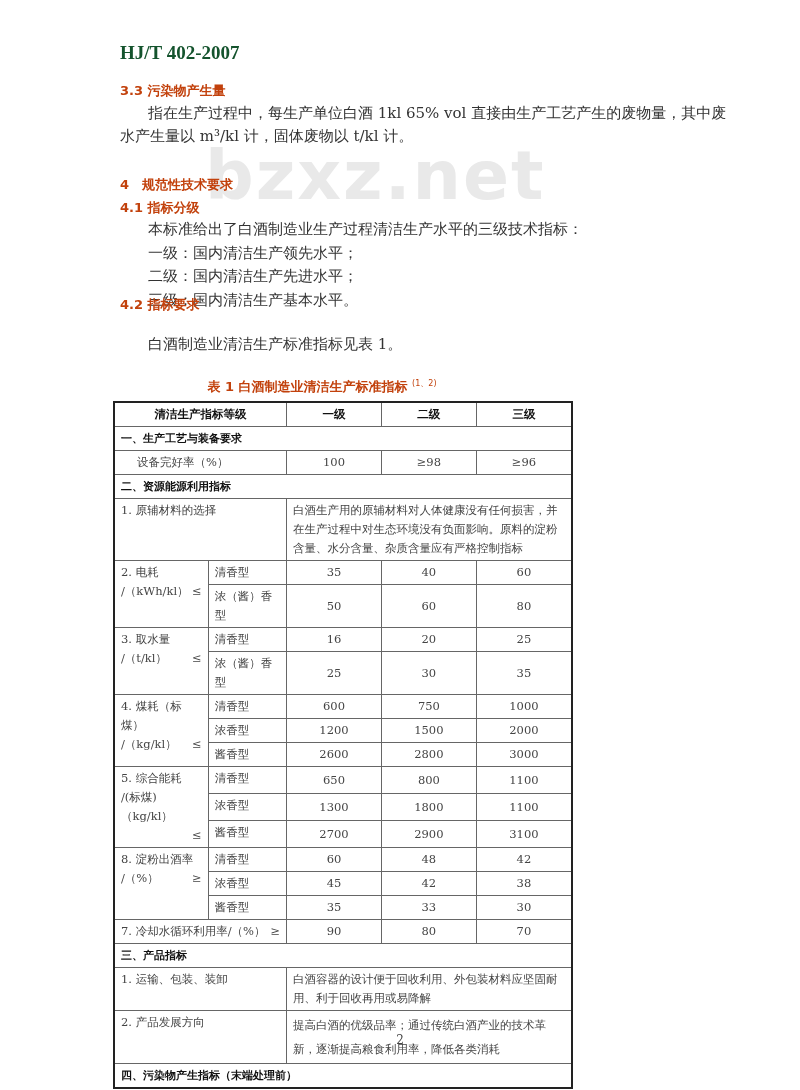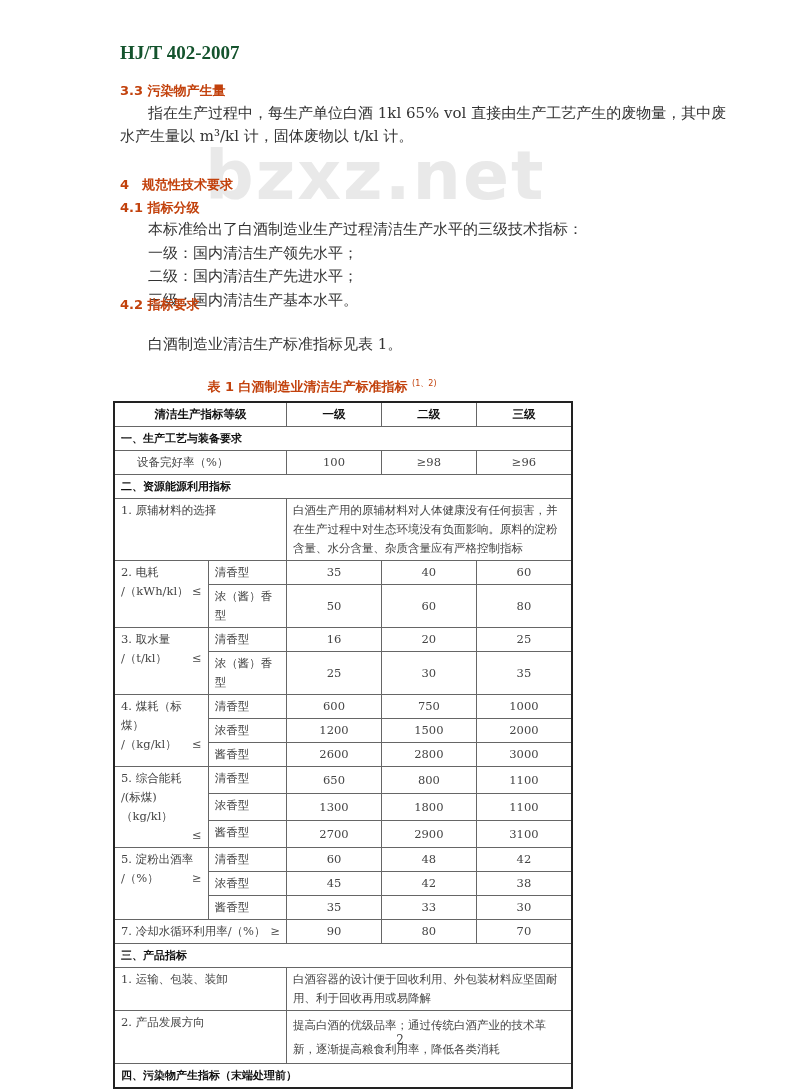--- a/index.html
+++ b/index.html
@@ -156,21 +156,21 @@
   </tr>
   <tr>
     <td>酱香型</td>
     <td class="c">2700</td>
     <td class="c">2900</td>
     <td class="c">3100</td>
   </tr>
 
   <tr>
     <td rowspan="3">
-      <span class="lbl2">5. 淀粉出酒率</span>
+      <span class="lbl2">8. 淀粉出酒率</span>
       <span class="lbl2"><span>/（%）</span><span class="op">≥</span></span>
     </td>
     <td>清香型</td>
     <td class="c">60</td>
     <td class="c">48</td>
     <td class="c">42</td>
   </tr>
   <tr>
     <td>浓香型</td>
     <td class="c">45</td>

